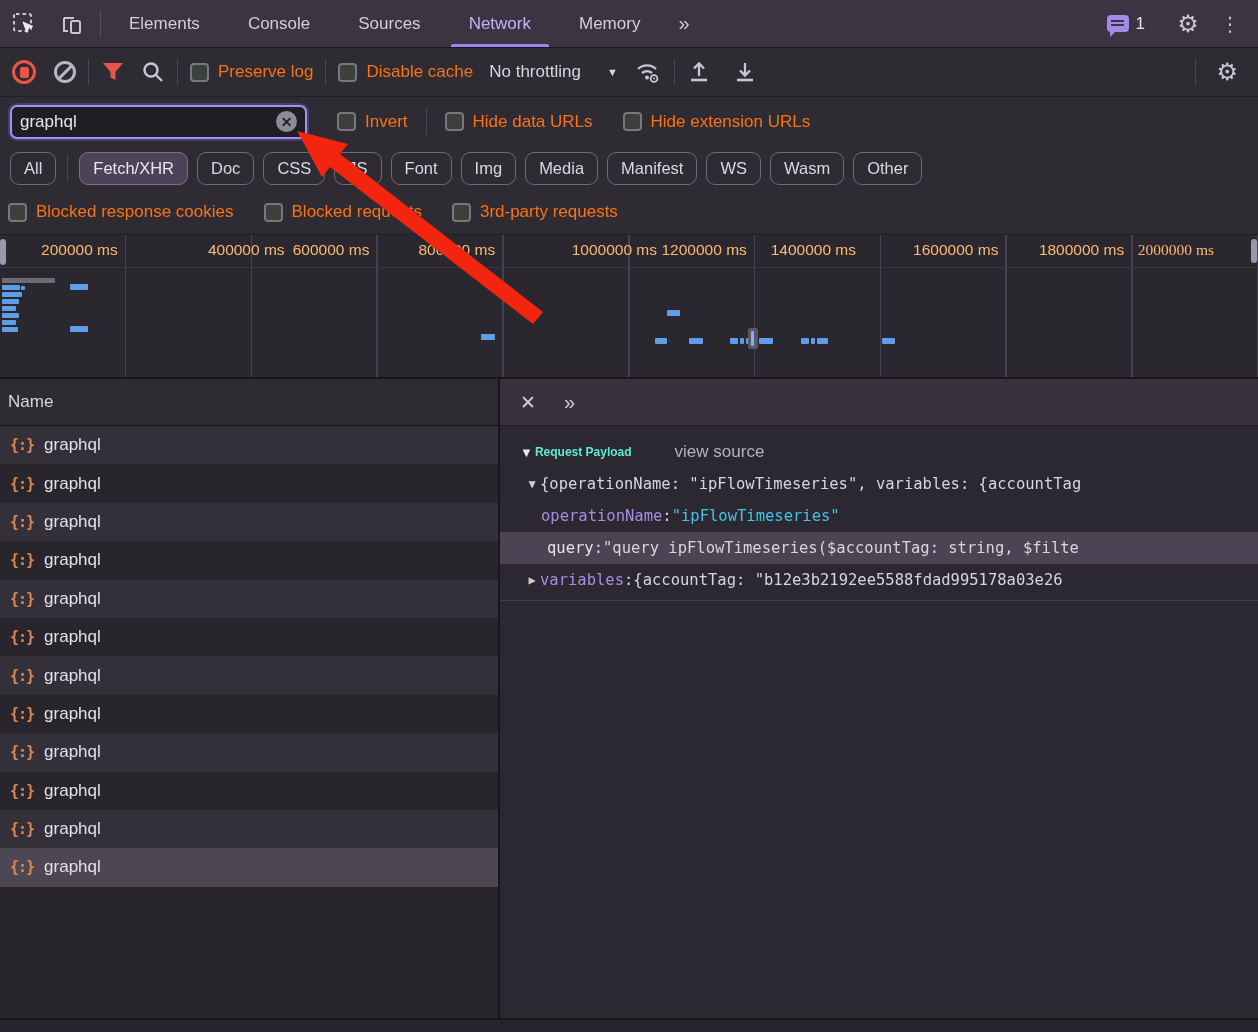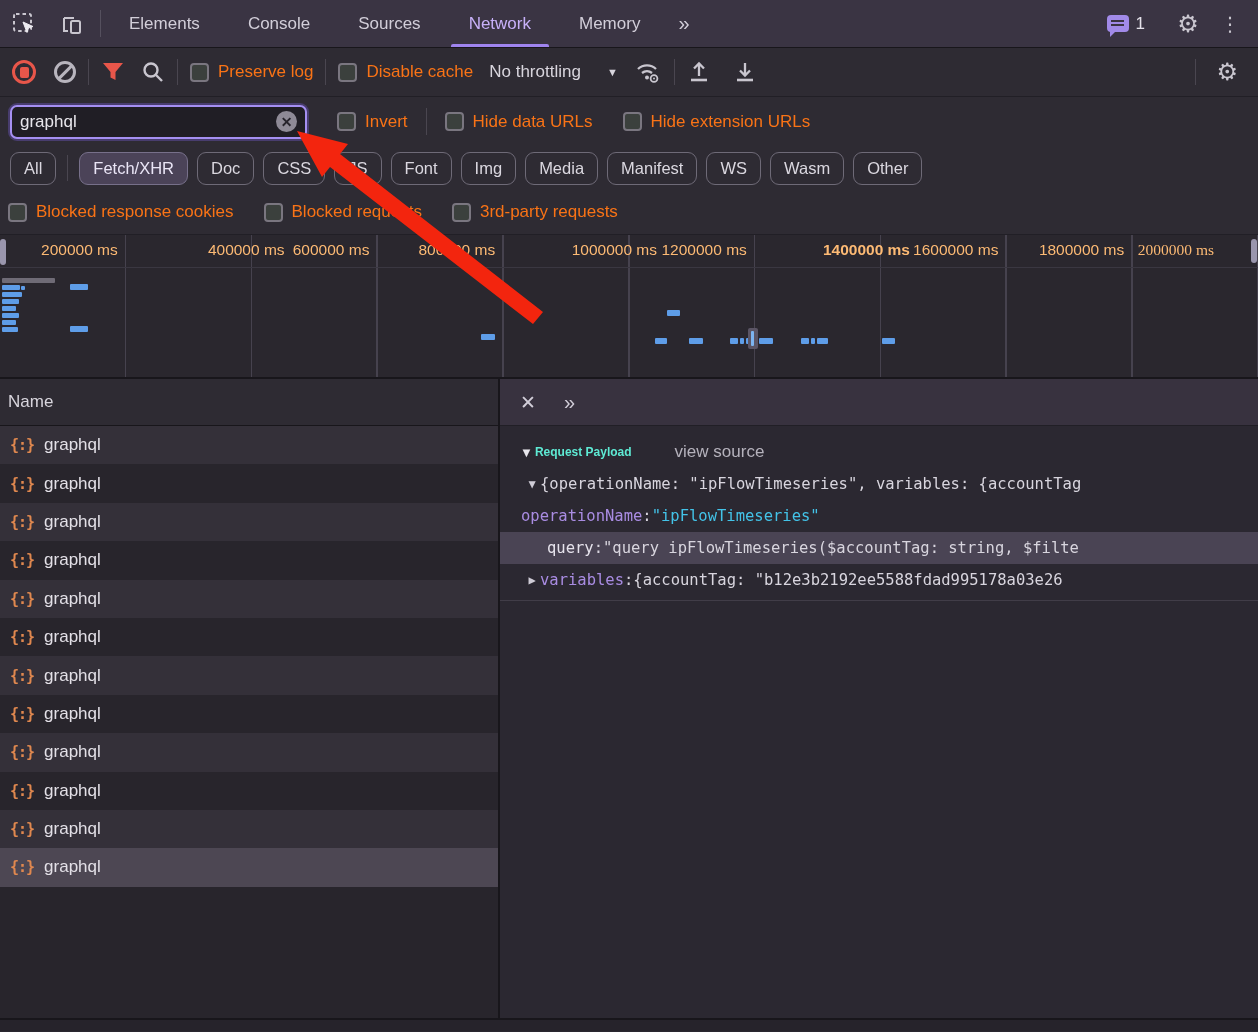--- a/index.html
+++ b/index.html
@@ -115,21 +115,21 @@
   .payload { position:relative; flex:1; }
   .pl-heading { display:flex; align-items:center; gap:0; padding:16px 0 6px 20px; }
   .pl-heading .tri { font-size:13px; color:#e8e6ec; margin-right:2px; }
   .pl-heading .title { font-size:12px; font-weight:bold; color:#5eead4; }
   .pl-heading .viewsrc { margin-left:43px; font-size:17px; color:#b5b2bc; }
   .code { font-family:"DejaVu Sans Mono", monospace; font-size:15.5px; color:#d8d5de;
     white-space:nowrap; overflow:hidden; }
   .pl-line { height:32px; display:flex; align-items:center; }
   .pl-line .tri { font-size:12px; color:#cfccd6; width:16px; text-align:center; flex:none; }
   .pl-line.l1 { padding-left:24px; }
-  .pl-line.l2 { padding-left:21px; }
+  .pl-line.l2 { padding-left:41px; }
   .pl-line.l3 { padding-left:47px; background:#4a4454; }
   .pl-line.l4 { padding-left:24px; }
   .key { color:#a98ce2; }
   .key.lit { color:#e6e3ec; }
   .str-cyan { color:#43c3e8; }
   .plain { color:#d8d5de; }
   .pl-divider { height:1px; background:#413d48; margin-top:4px; }
   
   .bottom-strip { height:13px; background:#26232b; border-top:2px solid #18161b; }
   
@@ -296,21 +296,21 @@
       <span class="t-label" style="left: 243.6px; margin-left: 41px;">400000 ms</span>
       <div class="grid-line" style="left: 376.4px;"></div>
       <span class="t-label" style="left: 369.4px;">600000 ms</span>
       <div class="grid-line" style="left: 502.2px;"></div>
       <span class="t-label" style="left: 495.2px;">800000 ms</span>
       <div class="grid-line" style="left: 628px;"></div>
       <span class="t-label" style="left: 657px;">1000000 ms</span>
       <div class="grid-line" style="left: 753.8px;"></div>
       <span class="t-label" style="left: 746.8px;">1200000 ms</span>
       <div class="grid-line" style="left: 879.6px;"></div>
-      <span class="t-label" style="left: 910px; font-weight: bold;">1400000 ms</span>
+      <span class="t-label" style="left: 856px;">1400000 ms</span>
       <div class="grid-line" style="left: 1005.4px;"></div>
       <span class="t-label" style="left: 998.4px;">1600000 ms</span>
       <div class="grid-line" style="left: 1131.2px;"></div>
       <span class="t-label" style="left: 1124.2px;">1800000 ms</span>
       <div class="grid-line" style="left: 1257px;"></div>
       <span class="t-label" style="left: 1214px; font-family: Liberation Serif, serif;">2000000 ms</span>
       <div class="t-label-row-border"></div>
       <div class="mark gray" style="left: 2px; top: 43px; width: 53px; height: 5px;"></div>
       <div class="mark blue" style="left: 2px; top: 50px; width: 18px; height: 5px;"></div>
       <div class="mark blue" style="left: 2px; top: 57px; width: 20px; height: 5px;"></div>

